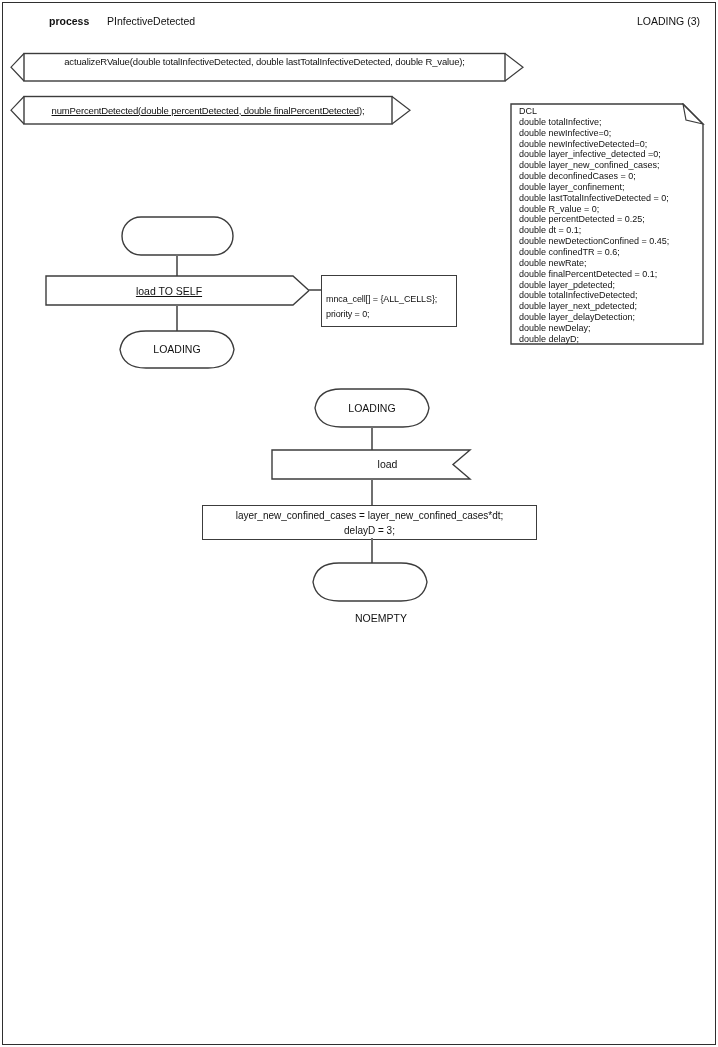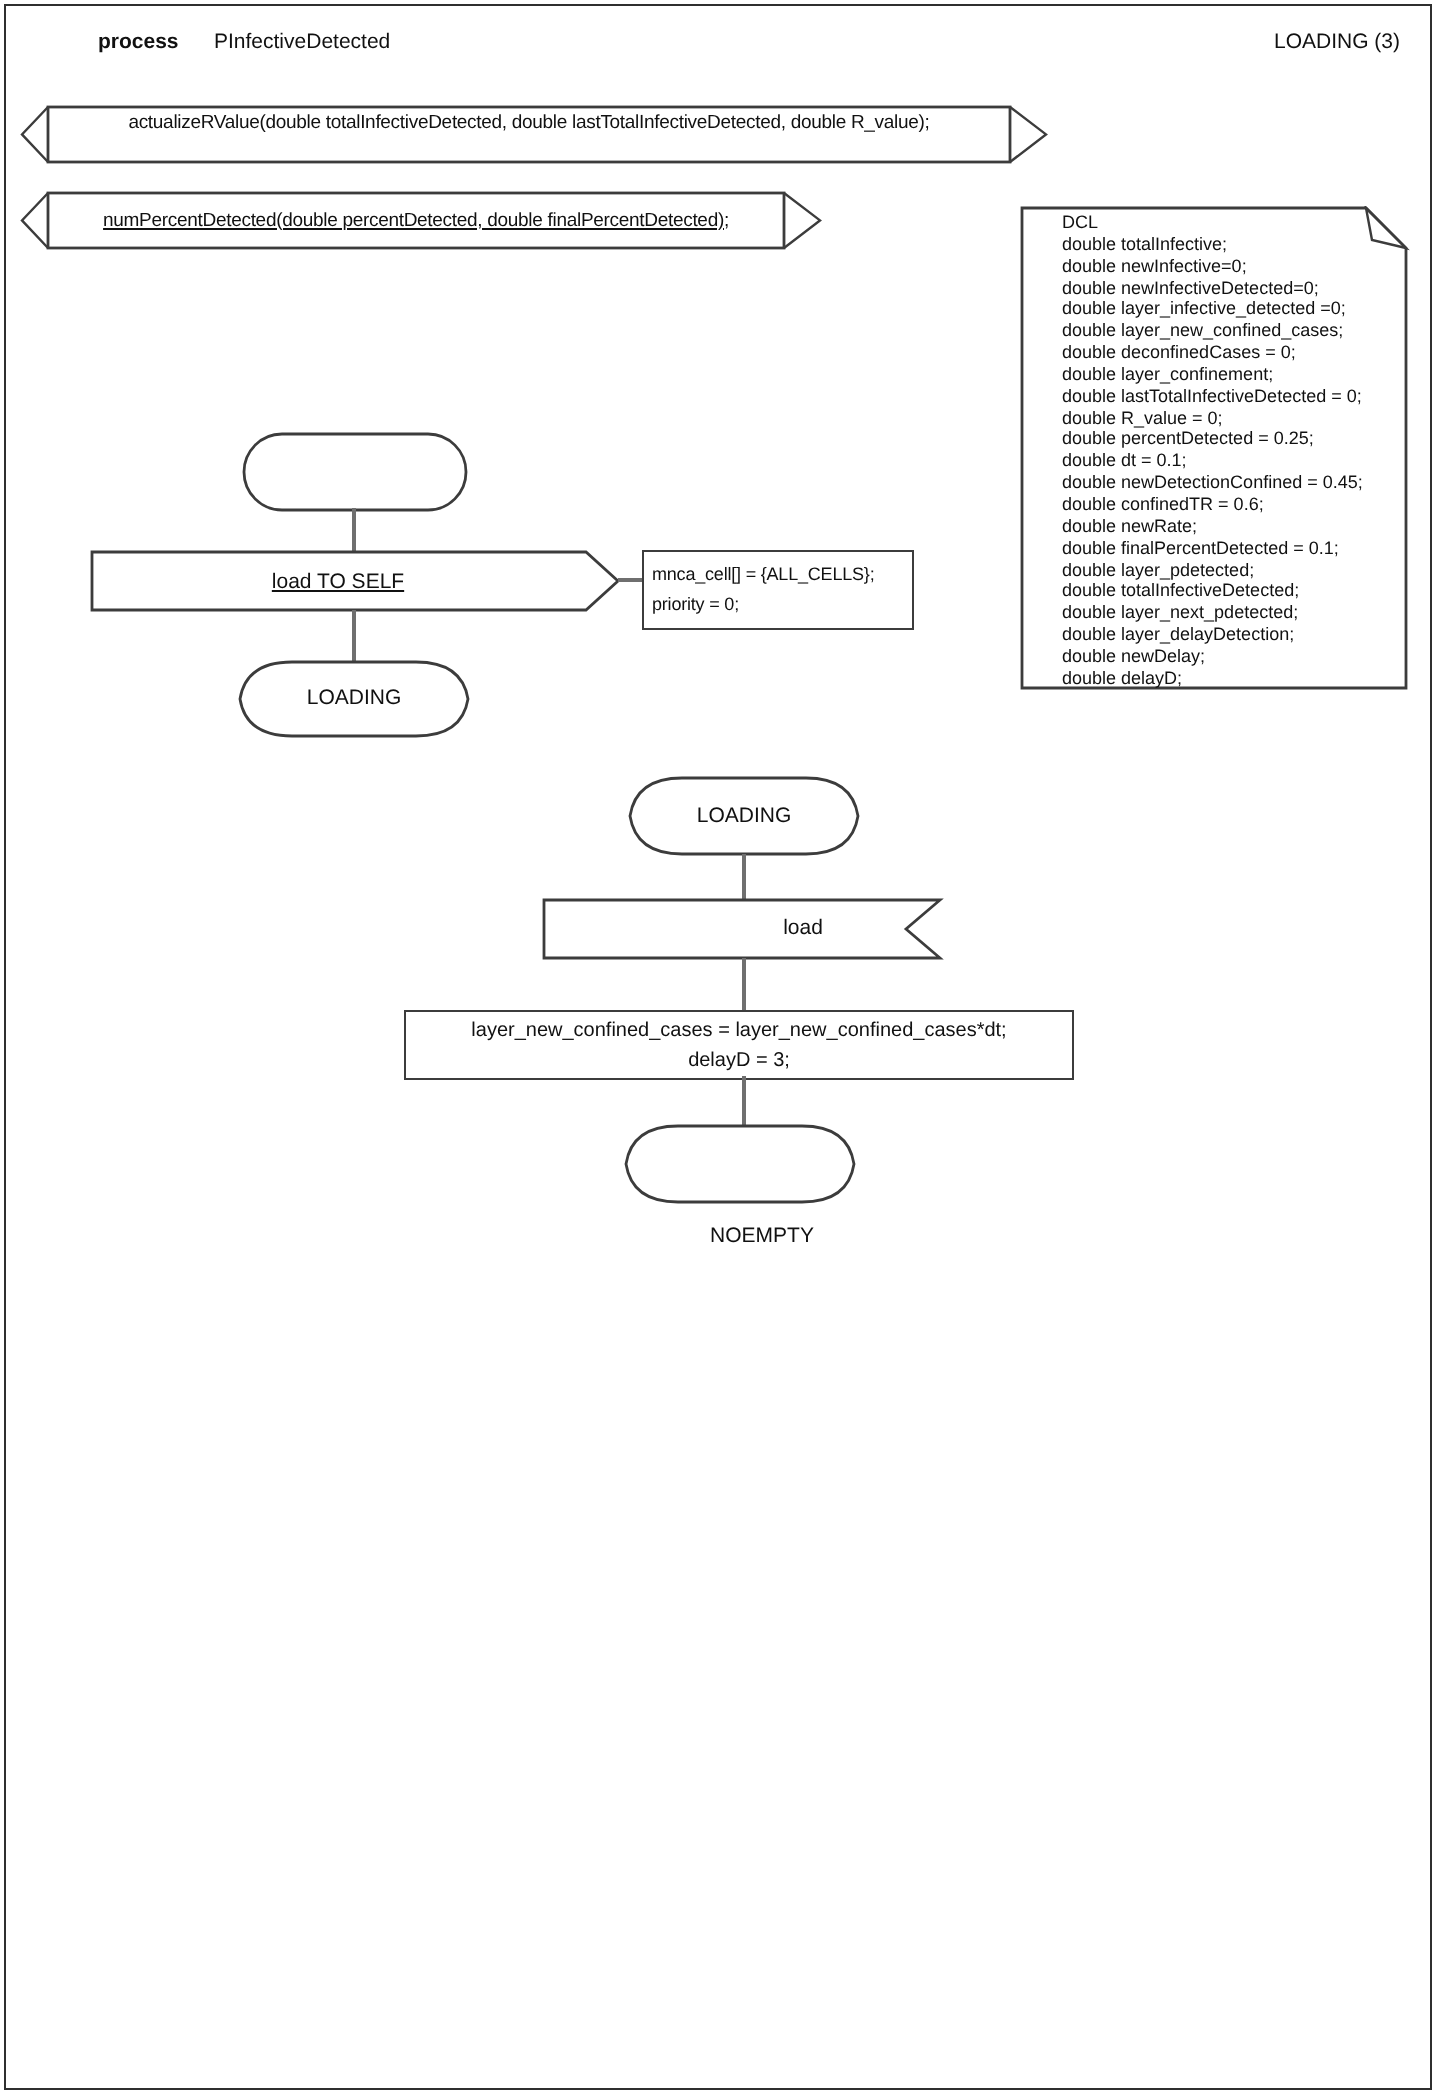--- a/index.html
+++ b/index.html
@@ -12,26 +12,26 @@
   .abs{position:absolute;}
   .lbl{white-space:nowrap;}
   .hdr{font-size:10.5px;top:15px;margin-left:24px;}
   .sym-label{
     position:absolute;display:flex;align-items:center;justify-content:center;
     font-size:10.5px;white-space:nowrap;
   }
   .proc-label{font-size:9.5px;letter-spacing:-0.15px;}
   .connector{position:absolute;background:#6f6f6f;}
   .dcl-text{
-    position:absolute;left:531px;top:106px;width:186px;
+    position:absolute;left:519px;top:106px;width:186px;
     font-size:9px;line-height:10.85px;white-space:pre-line;color:#111;
   }
   .comment-box{
     position:absolute;left:321px;top:275px;width:130px;height:32px;
-    border:1px solid #3c3c3c;background:#fff;padding:4px 0 2px 4px;
+    border:1px solid #3c3c3c;background:#fff;padding:16px 0 2px 4px;
     font-size:9px;line-height:15px;white-space:pre-line;letter-spacing:-0.1px;
   }
   .task-box{
     position:absolute;left:202px;top:505px;width:333px;height:31px;
     border:1.4px solid #3c3c3c;background:#fff;text-align:center;
     font-size:10px;line-height:15px;padding-top:2px;white-space:pre-line;
   }
   svg{display:block;}
   .shape{fill:#fff;stroke:#3c3c3c;stroke-width:1.4;}
   .shape-thin{fill:none;stroke:#3c3c3c;stroke-width:1.2;}
@@ -113,21 +113,21 @@
   <svg class="abs" style="left:314px;top:388px;" width="116" height="40">
     <path class="shape" d="M27,1 L89,1 Q112,1 115,20 Q112,39 89,39 L27,39 Q4,39 1,20 Q4,1 27,1 Z"></path>
   </svg>
   <div class="sym-label" style="left:314px;top:388px;width:116px;height:40px;">LOADING</div>
 
   <div class="connector" style="left:371px;top:427px;width:2px;height:23px;"></div>
 
   <svg class="abs" style="left:271px;top:449px;" width="201" height="31">
     <polygon class="shape" points="1,1 199,1 182,15.5 199,30 1,30"></polygon>
   </svg>
-  <div class="sym-label" style="left:278px;top:449px;width:183px;height:30px;padding-left:32px;">load</div>
+  <div class="sym-label" style="left:264px;top:449px;width:183px;height:30px;padding-left:32px;">load</div>
 
   <div class="connector" style="left:371px;top:479px;width:2px;height:27px;"></div>
 
   <div class="task-box">layer_new_confined_cases = layer_new_confined_cases*dt;
 delayD = 3;</div>
 
   <div class="connector" style="left:371px;top:538px;width:2px;height:25px;"></div>
 
   <svg class="abs" style="left:312px;top:562px;" width="116" height="40">
     <path class="shape" d="M27,1 L89,1 Q112,1 115,20 Q112,39 89,39 L27,39 Q4,39 1,20 Q4,1 27,1 Z"></path>

